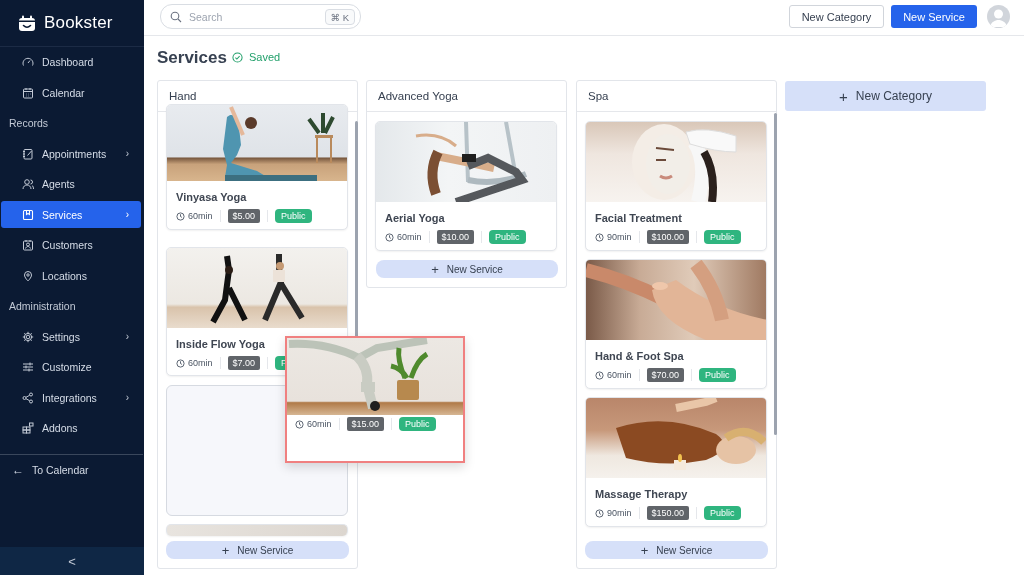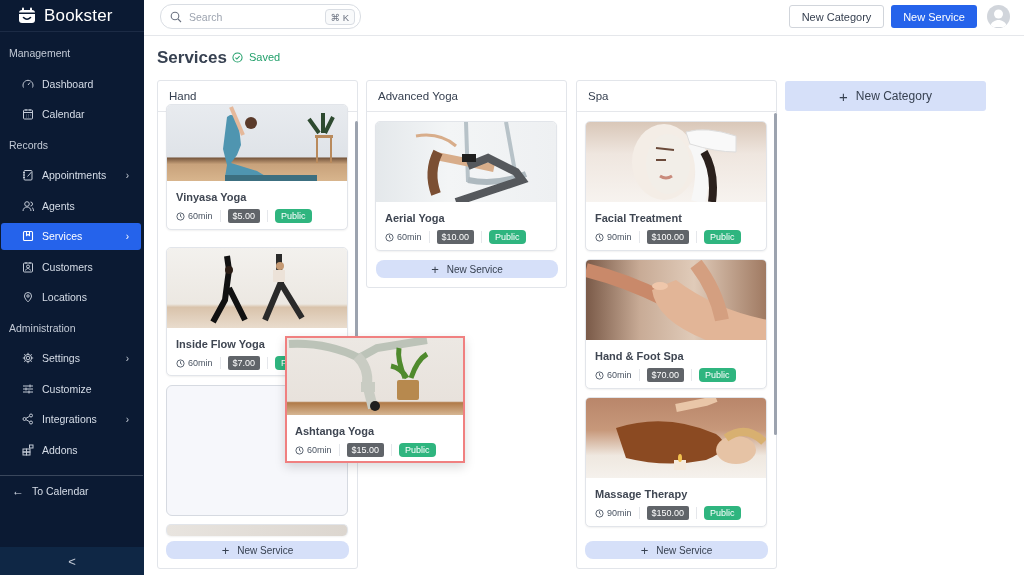--- a/index.html
+++ b/index.html
@@ -1,18 +1,18 @@
 <!DOCTYPE html>
 <html><head>
 <meta charset="utf-8">
 <style>
 *{box-sizing:border-box;margin:0;padding:0}
 html,body{width:1024px;height:575px;overflow:hidden;background:#fff;font-family:"Liberation Sans",sans-serif;color:#1f2937}
 .sidebar{position:absolute;left:0;top:0;width:144px;height:575px;background:#0b1a33;color:#d6dde8}
-.brand{height:32px;display:flex;align-items:center;padding-left:18px;border-bottom:1px solid #1c2b45}
+.brand{height:47px;display:flex;align-items:center;padding-left:18px;border-bottom:1px solid #1c2b45}
 .brand .logo{width:18px;height:17px;margin-right:8px}
 .brand span{font-size:17px;color:#fff;letter-spacing:.2px}
 .section{font-size:10.5px;color:#c3cad6;padding-left:9px;height:30.5px;display:flex;align-items:center}
 .nav-item{height:30.5px;display:flex;align-items:center;padding-left:21px;font-size:10.5px;color:#d6dde8;position:relative;margin:0 3px 0 1px;border-radius:3px}
 .nav-item .ic{width:12px;height:12px;margin-right:8px;display:inline-flex;align-items:center;justify-content:center}
 .nav-item .ic svg{width:12px;height:12px}
 .nav-item .chev{position:absolute;right:12px;font-size:10px;color:#c3cad6}
 .nav-item.active{background:#2563eb;color:#fff;height:27px;margin-top:1.5px;margin-bottom:2px}
 .nav-item.active .chev{color:#fff}
 .sep{border-top:1px solid #3a475c;margin:10px 1px 0 0}
@@ -58,21 +58,20 @@
     <svg class="logo" viewBox="0 0 18 17">
         <rect x="1" y="3" width="16" height="13" rx="3" fill="#fff"></rect>
         <rect x="4" y="0.5" width="2" height="4" rx="1" fill="#fff"></rect>
         <rect x="12" y="0.5" width="2" height="4" rx="1" fill="#fff"></rect>
         <rect x="1" y="5.5" width="16" height="1.5" fill="#0b1a33"></rect>
         <path d="M5.5 10.5 Q9 14 12.5 10.5" stroke="#0b1a33" stroke-width="1.6" fill="none" stroke-linecap="round"></path>
       </svg>
     <span>Bookster</span>
   </div>
 
-  <div class="section" style="margin-top:6px">Management</div>
   <div class="nav-item">
     <span class="ic">
         <svg viewBox="0 0 12 12" fill="none" stroke="#c3cad6" stroke-width="1">
           <path d="M1.5 9.5 A5 5 0 1 1 10.5 9.5"></path>
           <path d="M6 7 L8 4.5"></path>
         </svg>
       </span>
     <span>Dashboard</span>
   </div>
   <div class="nav-item">
@@ -408,21 +407,20 @@
   <div style="height:77px;position:relative;overflow:hidden;background:linear-gradient(180deg,#ece8e3 0%,#e8e2dc 82%,#b07a48 84%,#d6b693 100%)">
     <svg width="176" height="77" viewBox="0 0 176 77">
         <path d="M2 6 Q40 4 72 20 L90 10 L140 2" stroke="#bcc3b8" stroke-width="8" fill="none"></path>
         <path d="M70 18 Q82 30 80 46 L86 70" stroke="#c9ccc3" stroke-width="10" fill="none"></path>
         <rect x="74" y="44" width="14" height="10" fill="#c9ccc3"></rect>
         <circle cx="88" cy="68" r="5" fill="#1f1f1f"></circle>
         <path d="M118 40 Q110 22 112 10 M124 40 Q130 22 140 16 M120 40 Q114 30 104 28" stroke="#4f8a2d" stroke-width="5" fill="none"></path>
         <rect x="110" y="42" width="22" height="20" rx="2" fill="#b7894e"></rect>
       </svg>
   </div>
-  <div class="name" style="font-size:11px;font-weight:bold;color:#3f4652;padding:10px 0 0 8px;height:26px">Ashtanga Yoga</div>
   <div class="meta" style="padding-left:8px">
     <svg viewBox="0 0 10 10" fill="none" stroke="#4b5563" stroke-width="1">
         <circle cx="5" cy="5" r="4"></circle>
         <path d="M5 2.5V5l1.6 1"></path>
       </svg>
     <span>60min</span>
     <span class="div"></span>
     <span class="price">$15.00</span>
     <span class="div"></span>
     <span class="pub">Public</span>

